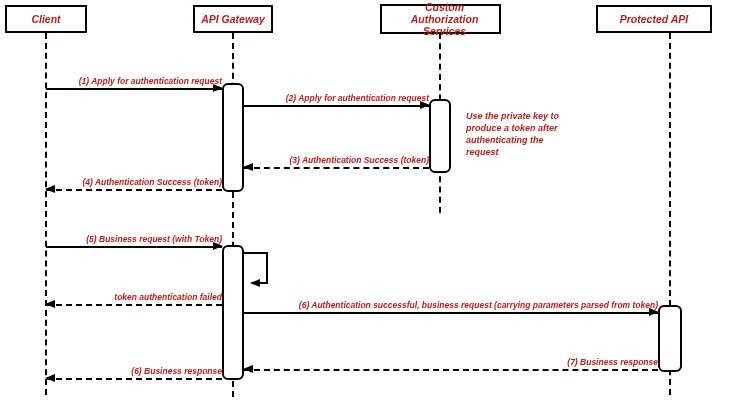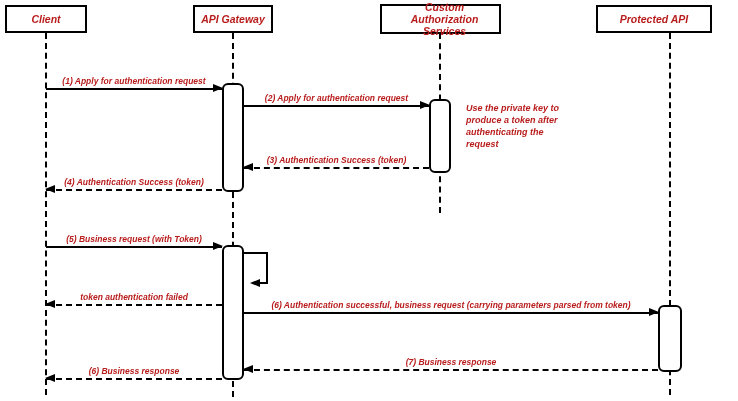--- a/index.html
+++ b/index.html
@@ -23,41 +23,41 @@
   .activation {
     position:absolute; width:22px; background:#fff; box-sizing:border-box;
     border:2px solid #000; border-radius:6px; z-index:2;
   }
   
   .msg { position:absolute; height:0; z-index:3; }
   .msg .line { position:absolute; left:0; right:0; top:-1px; height:0; }
   .msg.solid  .line { border-top:2px solid #000; }
   .msg.dashed .line { border-top:2px dashed #000; }
   .msg .label {
-    position:absolute; left:0; right:0; bottom:3px; text-align:center;
+    position:absolute; left:0; right:0; bottom:3px; text-align:right;
     font-weight:bold; font-size:8.5px; white-space:nowrap;
   }
   .head { position:absolute; width:0; height:0; top:-5px;
           border-top:4.5px solid transparent; border-bottom:4.5px solid transparent; }
   .head.right { right:-1px; border-left:10px solid #000; }
   .head.left  { left:-1px;  border-right:10px solid #000; }
   
   .self { position:absolute; z-index:3; }
   .self .seg { position:absolute; background:#000; }
   .self .label {
     position:absolute; left:28px; top:4px; font-weight:bold; font-size:8.5px;
     white-space:pre-line; line-height:1.3; text-align:left;
   }
   .self .head { left:6px; top:27px;
           border-top:4.5px solid transparent; border-bottom:4.5px solid transparent;
           border-right:10px solid #000; }
   
   .note {
     position:absolute; font-weight:bold; font-size:9px; line-height:1.35;
-    width:95px; z-index:3; text-align:left;
+    width:95px; z-index:3; text-align:left;margin-top:8px;
   }
 </style>
 </head>
 <body>
 
 <div id="stage">
 
   <div class="lifeline" style="left:45px; top:33px; height:362px;"></div>
   <div class="lifeline" style="left:232px; top:33px; height:364px;"></div>
   <div class="lifeline" style="left:439px; top:33px; height:180px;"></div>

